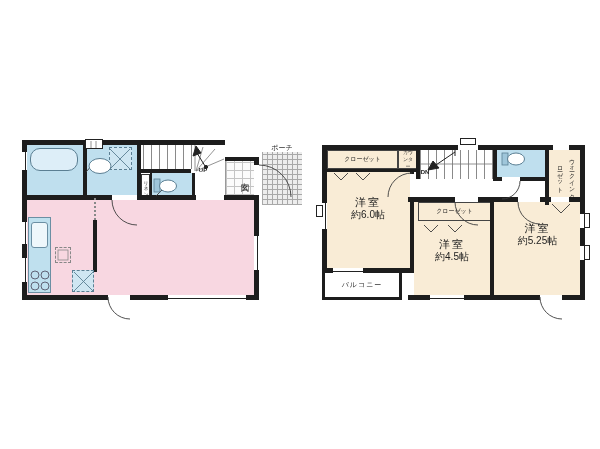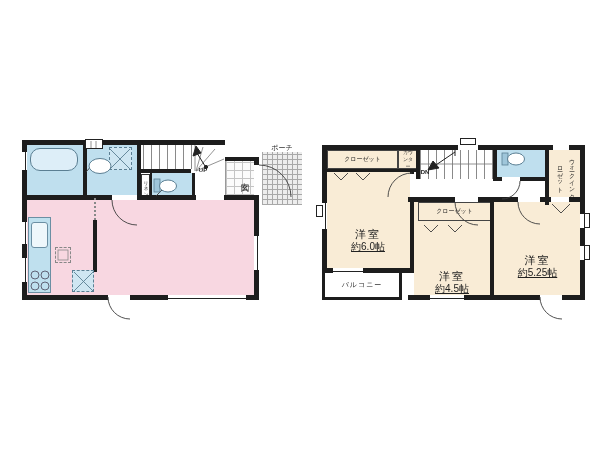--- a/index.html
+++ b/index.html
@@ -24,22 +24,22 @@
               repeating-linear-gradient(90deg,#a8a8a8 0 1px,transparent 1px 5px),#ededed;}
   
   .gap{position:absolute;background:#fff;}
   .winh{position:absolute;background:#fff;}
   .winh::after{content:"";position:absolute;left:0;right:0;top:50%;height:1px;background:#222;}
   .winv{position:absolute;background:#fff;}
   .winv::after{content:"";position:absolute;top:0;bottom:0;left:50%;width:1px;background:#222;}
   .bump{position:absolute;background:#fff;border:1px solid #222;}
   
   .lbl{position:absolute;text-align:center;line-height:1.15;white-space:nowrap;}
-  .room-name{font-size:11px;letter-spacing:2px;margin-top:32px;}
-  .room-area{font-size:10px;text-decoration:underline;}
+  .room-name{font-size:11px;letter-spacing:2px;}
+  .room-area{font-size:10px;}
   .ldk-name{font-size:13px;letter-spacing:4px;}
   .ldk-area{font-size:12px;letter-spacing:1px;}
   .tiny{font-size:6px;letter-spacing:0;}
   .micro{font-size:5px;line-height:7px;letter-spacing:0;}
   .vtext{writing-mode:vertical-rl;text-orientation:upright;}
   .closet-box{position:absolute;border:1px solid #444;display:flex;align-items:center;justify-content:center;}
   .updn{font-size:6px;font-weight:bold;letter-spacing:0;}
   svg.overlay{position:absolute;left:0;top:0;pointer-events:none;}
 </style>
 </head>

